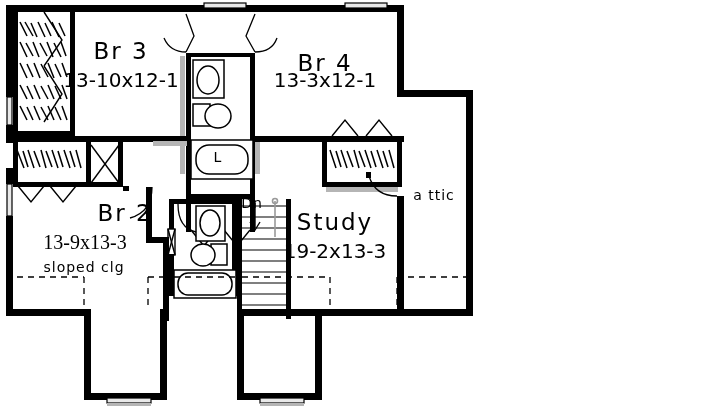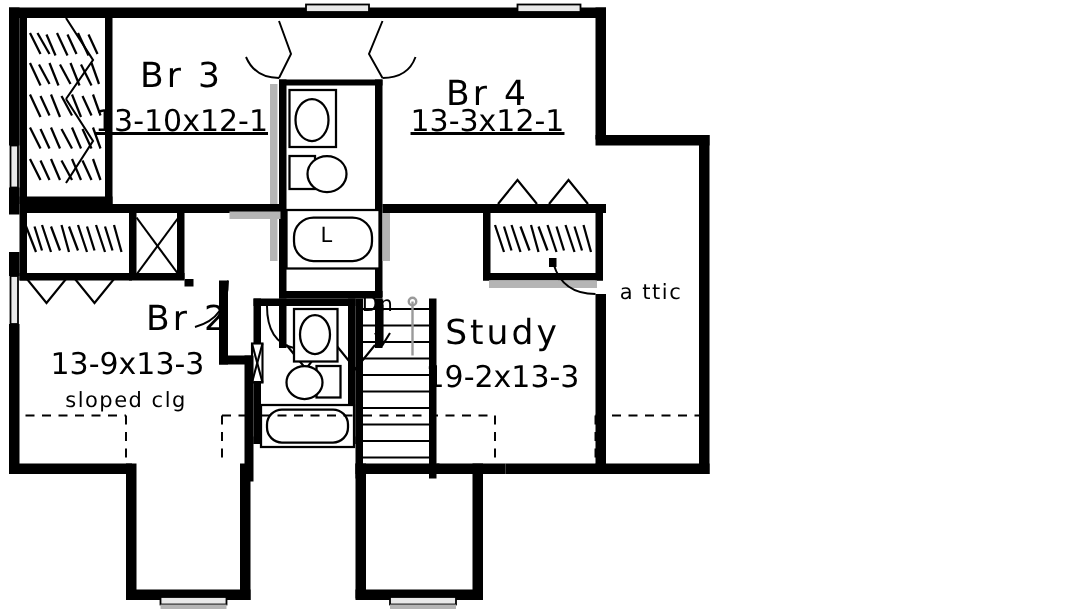--- a/index.html
+++ b/index.html
@@ -360,27 +360,27 @@
 
     <g>
       <rect class="shadowline" x="153" y="141" width="34" height="5"></rect>
       <rect class="shadowline" x="107" y="403" width="44" height="3"></rect>
       <rect class="shadowline" x="260" y="403" width="44" height="3"></rect>
     </g>
 
   </svg>
 
   <div class="lbl lbl-room ctr" style="left:121px; top:40px;">Br  3</div>
-  <div class="lbl lbl-dim ctr" style="left:121px; top:70px;text-decoration:underline;">13-10x12-1</div>
+  <div class="lbl lbl-dim ctr" style="left:121px; top:70px;">13-10x12-1</div>
 
   <div class="lbl lbl-room ctr" style="left:325px; top:52px;">Br  4</div>
-  <div class="lbl lbl-dim ctr" style="left:325px; top:70px;text-decoration:underline;">13-3x12-1</div>
+  <div class="lbl lbl-dim ctr" style="left:325px; top:70px;">13-3x12-1</div>
 
   <div class="lbl lbl-room ctr" style="left:85px; top:202px;margin-left:40px;">Br  2</div>
-  <div class="lbl lbl-dim ctr" style="left:85px; top:232px;">13-9x13-3</div>
+  <div class="lbl lbl-dim ctr" style="left:85px; top:232px;font-family:Liberation Serif, serif;">13-9x13-3</div>
 
   <div class="lbl lbl-room ctr" style="left:335px; top:211px;">Study</div>
   <div class="lbl lbl-dim ctr" style="left:335px; top:241px;">19-2x13-3</div>
 
   <div class="lbl lbl-small ctr" style="left:84px; top:260px;">sloped clg</div>
   <div class="lbl lbl-small ctr" style="left:434px; top:188px;">a ttic</div>
   <div class="lbl lbl-small ctr" style="left:218px; top:150px;">L</div>
   <div class="lbl lbl-small ctr" style="left:252px; top:196px;text-align:center;">Dn</div>
 
 </div>

